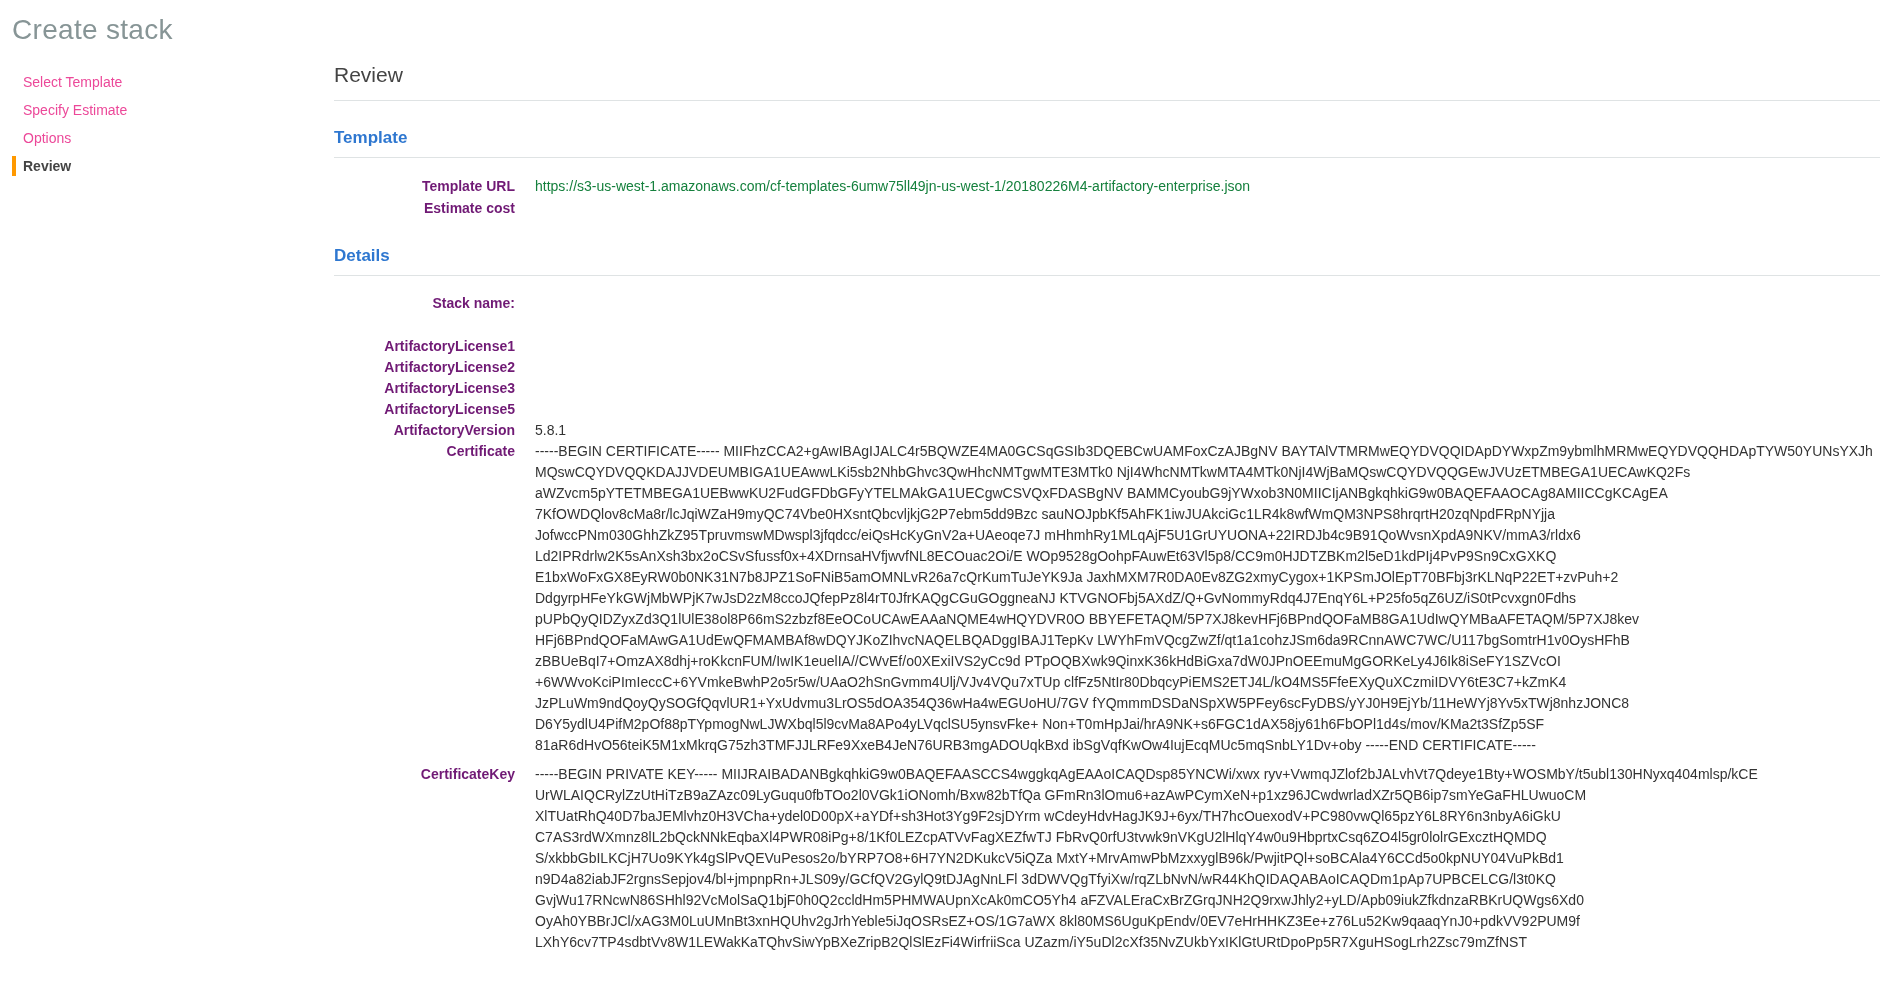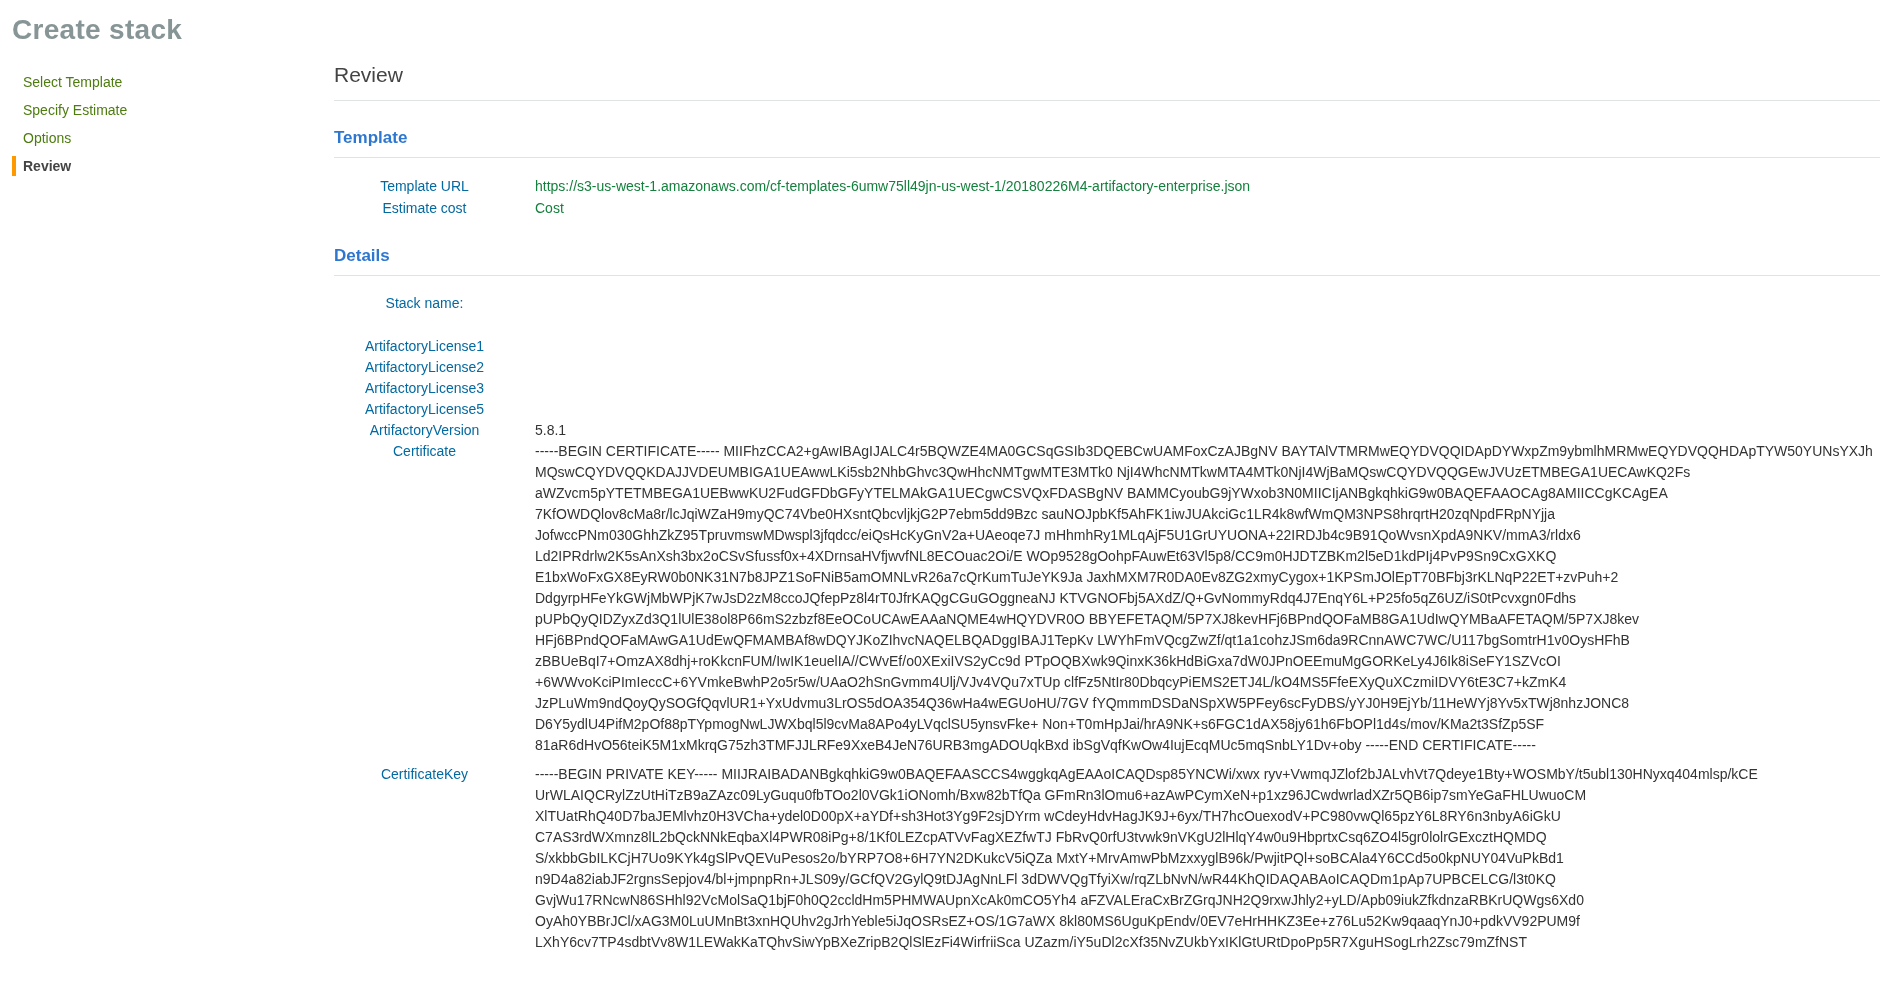--- a/index.html
+++ b/index.html
@@ -12,32 +12,32 @@
     color: #333333;
   }
   
   .sidebar {
     position: absolute;
     left: 12px; top: 14px;
     width: 300px;
   }
   .page-title {
     font-size: 28px;
-    font-weight: 700;
+    font-weight: 400;
     color: #879596;
     margin: 0 0 24px 0;
     letter-spacing: 0.3px;
   }
   .wizard-nav { margin-top: 26px; }
   .nav-item {
     display: block;
     font-size: 14px;
     line-height: 20px;
     margin-bottom: 8px;
-    color: #4d7c0f;
+    color: #ec4899;
     border-left: 4px solid transparent;
     padding-left: 7px;
     text-decoration: none;
     cursor: pointer;
   }
   .nav-item.active {
     color: #444444;
     font-weight: bold;
     border-left-color: #ff9900;
     cursor: default;
@@ -64,23 +64,23 @@
     font-weight: 700;
     color: #2e77d0;
     margin: 27px 0 0 0;
   }
   .section-heading + hr.rule { margin-top: 9px; }
   .kv-rows { margin-top: 17px; font-size: 14px; }
   .row { display: flex; align-items: flex-start; line-height: 22px; }
   .row .label {
     flex: none;
     width: 181px;
-    text-align: center;
-    font-weight: normal;
-    color: #0369a1;
+    text-align: right;
+    font-weight: bold;
+    color: #701a75;
   }
   .row .value {
     margin-left: 20px;
     flex: 1;
     min-width: 0;
     color: #333333;
   }
   .details .row { line-height: 21px; }
   .spacer-22 { height: 22px; }
   .blob {
@@ -111,21 +111,20 @@
   <section>
     <h3 class="section-heading">Template</h3>
     <hr class="rule">
     <div class="kv-rows">
       <div class="row">
         <div class="label">Template URL</div>
         <div class="value"><a class="link">https://s3-us-west-1.amazonaws.com/cf-templates-6umw75ll49jn-us-west-1/20180226M4-artifactory-enterprise.json</a></div>
       </div>
       <div class="row">
         <div class="label">Estimate cost</div>
-        <div class="value"><a class="link">Cost</a></div>
       </div>
     </div>
   </section>
 
   <section class="details">
     <h3 class="section-heading">Details</h3>
     <hr class="rule">
     <div class="kv-rows">
       <div class="row">
         <div class="label">Stack name:</div>

